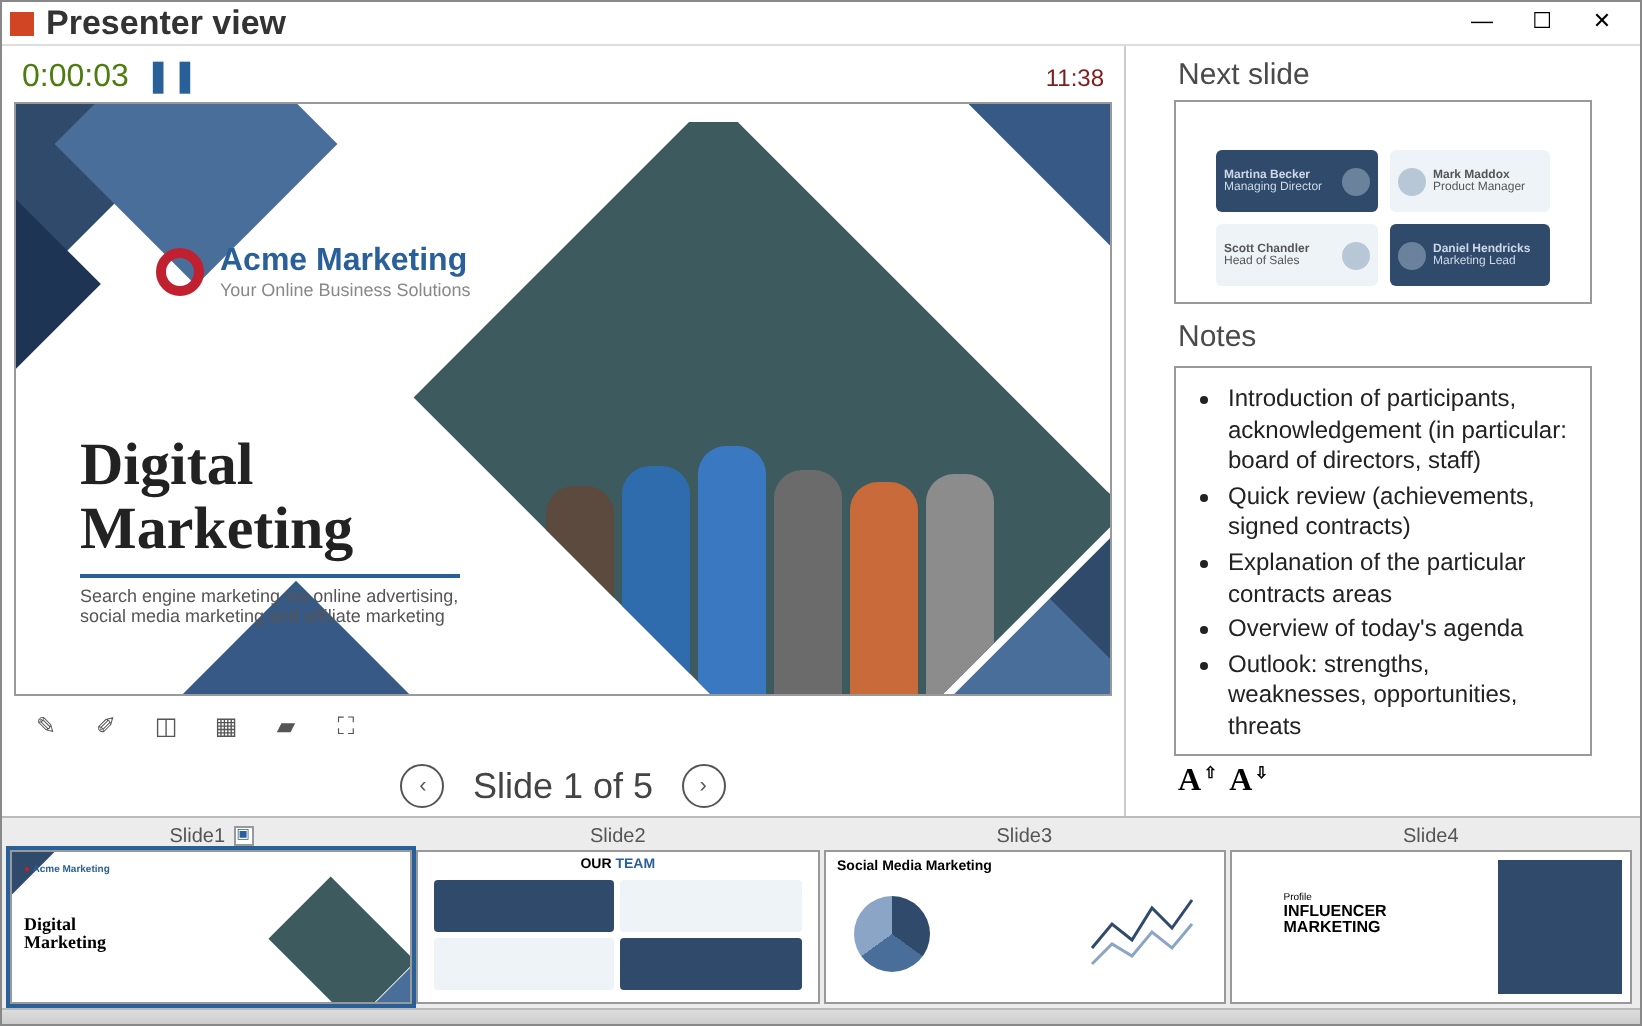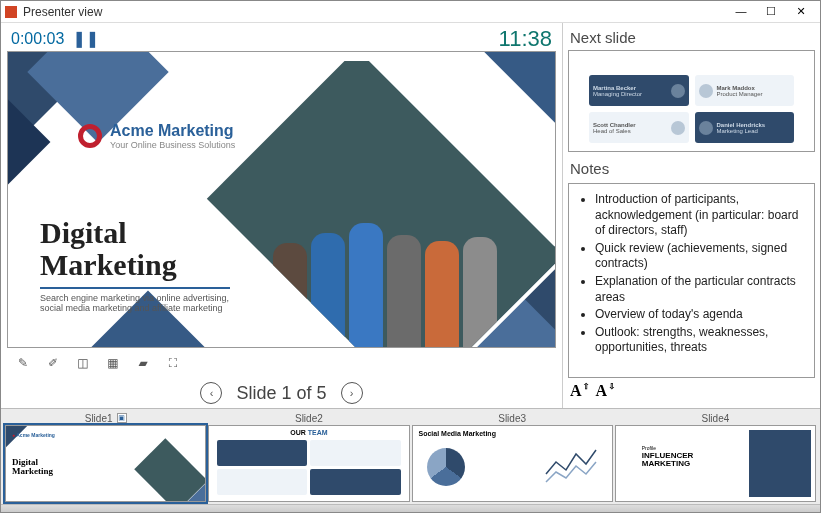--- a/index.html
+++ b/index.html
@@ -1,26 +1,26 @@
 <!DOCTYPE html>
 <html><head>
 <meta charset="utf-8">
 <style>
 * { box-sizing: border-box; margin: 0; padding: 0; }
 body { font-family: "Segoe UI", Arial, sans-serif; font-size: 12px; background: #fff; width: 821px; height: 513px; overflow: hidden; display: flex; flex-direction: column; border: 1px solid #888; }
 .titlebar { height: 22px; background: #fff; display: flex; align-items: center; padding: 0 4px; border-bottom: 1px solid #ddd; }
 .titlebar .app-icon { width: 12px; height: 12px; background: #d14424; margin-right: 6px; }
-.titlebar .title { flex: 1; font-size: 12px; color: #333; }
+.titlebar .title { flex: 1; font-size: 17px; color: #333; font-weight: bold; }
 .titlebar .win-btn { width: 30px; height: 20px; text-align: center; line-height: 18px; font-size: 11px; cursor: pointer; }
 .main { flex: 1; display: flex; min-height: 0; }
 .left { flex: 1; display: flex; flex-direction: column; padding: 4px 6px 0 6px; }
 .timer-row { display: flex; align-items: center; height: 24px; padding: 0 4px; }
-.timer-elapsed { font-size: 16px; color: #0369a1; margin-right: 8px; }
+.timer-elapsed { font-size: 16px; color: #4d7c0f; margin-right: 8px; }
 .pause-btn { color: #2a6099; font-size: 16px; cursor: pointer; line-height: 1; }
-.timer-clock { margin-left: auto; font-size: 22px; color: #0f766e; }
+.timer-clock { margin-left: auto; font-size: 12px; color: #7f1d1d; }
 .current-slide { flex: 1; border: 1px solid #999; background: #fff; position: relative; overflow: hidden; }
 .diamond { position: absolute; transform: rotate(45deg); }
 .d1 { width: 140px; height: 140px; background: #2f4a6b; top: -70px; left: -70px; }
 .d2 { width: 100px; height: 100px; background: #4a6e9a; top: -30px; left: 40px; }
 .d3 { width: 60px; height: 60px; background: #1d3455; top: 60px; left: -30px; }
 .d4 { width: 80px; height: 80px; background: #365a85; bottom: -40px; left: 100px; }
 .d5 { width: 100px; height: 100px; background: #365a85; top: -50px; right: -50px; }
 .d6 { width: 120px; height: 120px; background: #4a6e9a; bottom: -60px; right: -60px; }
 .d7 { width: 60px; height: 60px; background: #2f4a6b; bottom: 30px; right: -30px; }
 .logo-row { position: absolute; top: 70px; left: 70px; display: flex; align-items: center; }
@@ -36,21 +36,21 @@
 .p2 { height: 130px; background: #2f6cae; }
 .p3 { height: 140px; background: #3a78c2; }
 .p4 { height: 128px; background: #6b6b6b; }
 .p5 { height: 122px; background: #c96a3a; }
 .p6 { height: 126px; background: #8c8c8c; }
 .toolbar { height: 30px; display: flex; align-items: center; gap: 10px; padding: 4px 6px; }
 .tool-btn { width: 20px; height: 20px; display: flex; align-items: center; justify-content: center; color: #555; cursor: pointer; }
 .nav-row { height: 30px; display: flex; align-items: center; justify-content: center; gap: 14px; color: #444; }
 .nav-btn { width: 22px; height: 22px; border: 1.5px solid #555; border-radius: 50%; display: flex; align-items: center; justify-content: center; font-size: 11px; cursor: pointer; color:#555; }
 .slide-counter { font-size: 18px; }
-.right { width: 258px; border-left: 1px solid #ccc; display: flex; flex-direction: column; padding: 4px 5px; }
+.right { width: 258px; border-left: 1px solid #ccc; display: flex; flex-direction: column; padding: 4px 24px; }
 .section-label { font-size: 15px; color: #4a4a4a; margin: 2px 0 4px 2px; }
 .next-slide { border: 1px solid #999; height: 102px; background: #fff; position: relative; overflow: hidden; }
 .next-title { text-align: center; font-weight: bold; font-size: 12px; padding-top: 6px; letter-spacing: 1px; }
 .next-title .our { color: #222; } .next-title .team { color: #2a6099; }
 .team-grid { position: absolute; top: 24px; left: 20px; right: 20px; bottom: 8px; display: grid; grid-template-columns: 1fr 1fr; gap: 6px; }
 .team-cell { background: #eef3f8; border-radius: 3px; display: flex; align-items: center; padding: 2px 4px; gap: 4px; font-size: 6px; color: #555; }
 .team-cell.dark { background: #2f4a6b; color: #cdd9e6; }
 .avatar { width: 14px; height: 14px; background: #b8c7d6; border-radius: 50%; flex-shrink: 0; }
 .team-cell.dark .avatar { background: #6a829c; }
 .team-name { font-weight: bold; font-size: 6px; display: block; }

